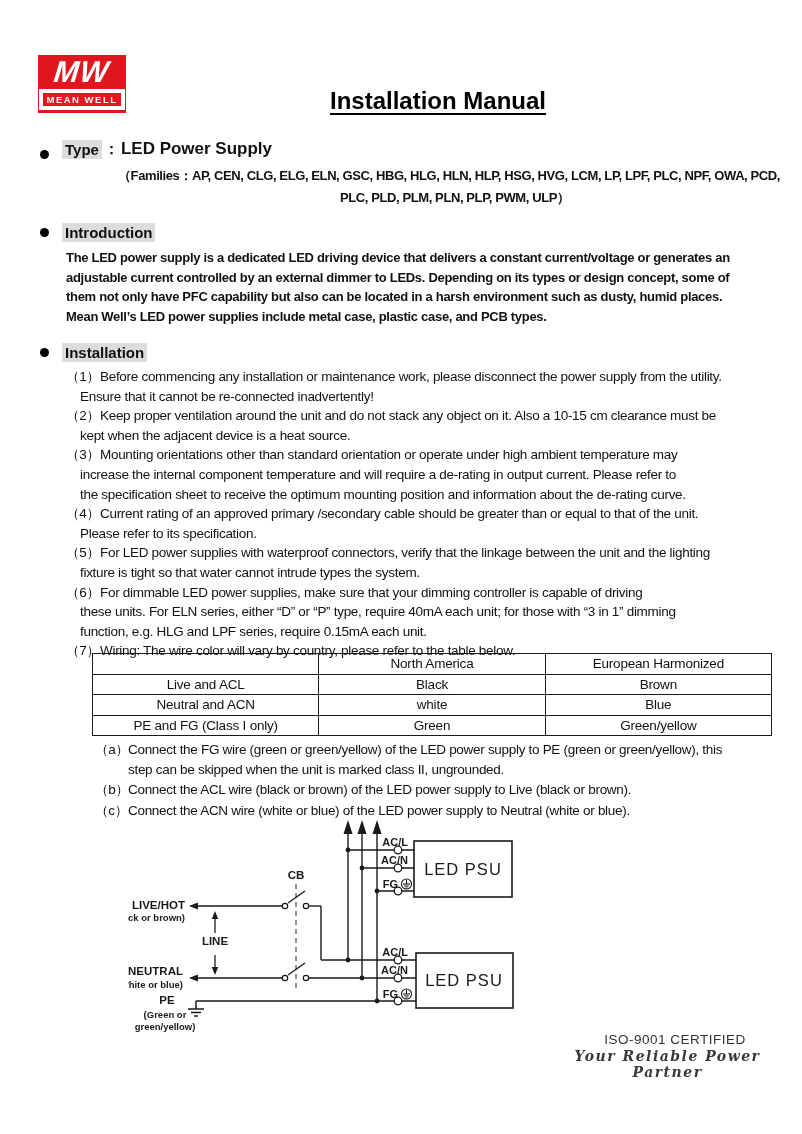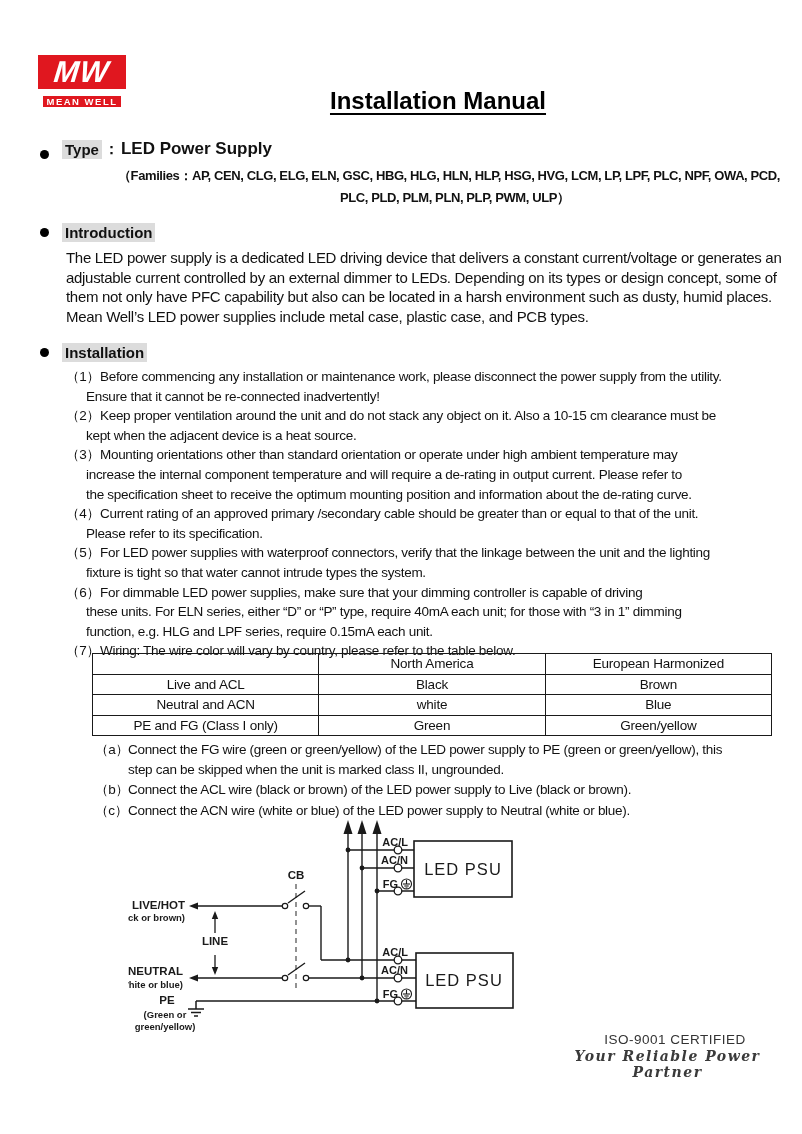--- a/index.html
+++ b/index.html
@@ -7,39 +7,39 @@
     position:relative;width:802px;height:1134px;margin:0 auto;
     background:#ffffff;overflow:hidden;
     font-family:"Liberation Sans",sans-serif;color:#111;
   }
   .abs{position:absolute;}
   
   .logo{position:absolute;left:38px;top:55px;width:88px;height:58px;background:#e0171f;
         display:flex;flex-direction:column;align-items:center;justify-content:flex-start;}
   .logo-mw{font-style:italic;font-weight:bold;font-size:30px;line-height:34px;color:#fff;
            letter-spacing:1px;transform:skewX(-6deg);}
-  .logo-name-box{border:7px solid #ffffff;margin-top:0px;padding:0 3px;height:13px;display:flex;align-items:center;}
+  .logo-name-box{border:4px solid #ffffff;margin-top:0px;padding:0 3px;height:13px;display:flex;align-items:center;}
   .logo-name{color:#fff;font-weight:bold;font-size:9.5px;letter-spacing:1.5px;white-space:nowrap;}
   
   .title{position:absolute;left:50px;top:75px;width:752px;text-align:center;margin:12px;
          font-size:24px;font-weight:bold;color:#000;
          text-decoration:underline;text-decoration-thickness:2px;text-underline-offset:4px;}
   
   .sect{position:absolute;display:flex;align-items:center;}
   .dot{width:9px;height:9px;border-radius:50%;background:#000;margin-right:13px;flex:0 0 auto;}
   .hl{background:#dcdcdc;font-weight:bold;font-size:15px;padding:1px 3px;}
   .type-colon{font-weight:bold;font-size:15px;margin:0 2px;}
   .type-value{font-weight:bold;font-size:17px;}
   .fam{position:absolute;font-weight:bold;font-size:13px;letter-spacing:-0.4px;white-space:nowrap;}
   
-  .bodyline{font-size:15px;letter-spacing:-0.3px;line-height:19.5px;white-space:nowrap;}
+  .bodyline{font-size:13px;letter-spacing:-0.3px;line-height:19.5px;white-space:nowrap;font-weight:bold;}
   .items{position:absolute;left:66px;top:367px;width:720px;}
   .items .line{font-size:13.5px;letter-spacing:-0.3px;line-height:19.6px;white-space:nowrap;}
   .num{display:inline-block;width:34px;}
-  .cont{margin-left:20px;}
+  .cont{margin-left:14px;}
   .subitems{position:absolute;left:95px;top:740px;width:700px;}
   .subitems .line{font-size:13.5px;letter-spacing:-0.3px;line-height:20.2px;white-space:nowrap;}
   .subitems .num{width:33px;}
   
   table.wires{position:absolute;left:92px;top:653px;width:680px;border-collapse:collapse;
               font-size:13.5px;letter-spacing:-0.2px;table-layout:fixed;}
   table.wires td{border:1.4px solid #1a1a1a;text-align:center;height:19.5px;padding:0;}
   
   .iso{position:absolute;left:560px;top:1032px;width:230px;text-align:center;
        font-size:13.5px;letter-spacing:0.5px;color:#333;}

